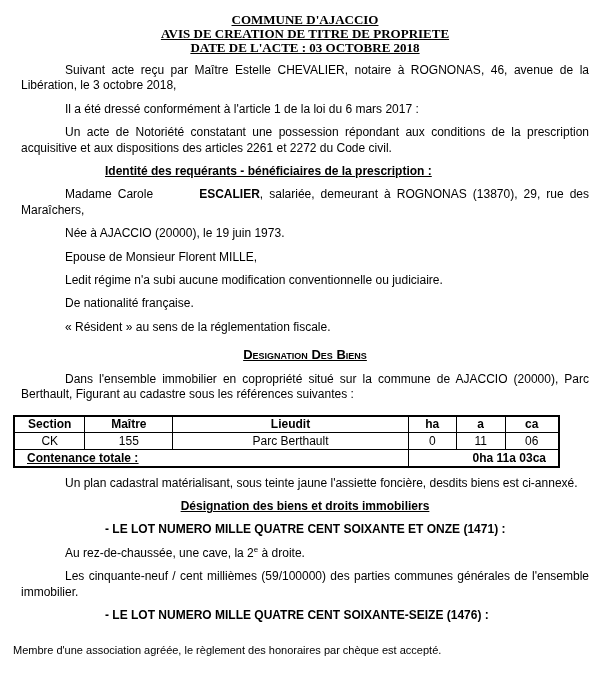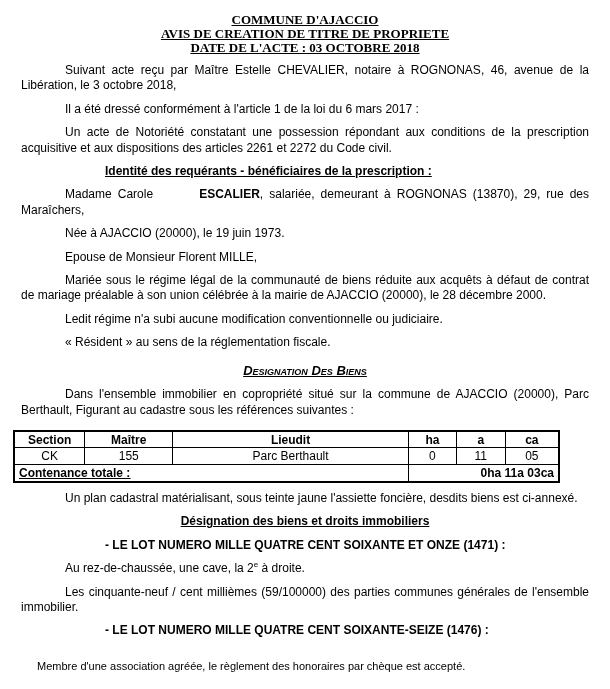--- a/index.html
+++ b/index.html
@@ -26,21 +26,21 @@
 
   p.body {
     text-align: justify;
     text-indent: 44px;
     line-height: 15.4px;
     margin: 8px;
   }
   .gap-xl  { margin-top: 24px; }
   .gap     { margin-top: 3px; }
   .gap-md  { margin-top: 14px; }
-  .gap-sm  { margin-top: 12px; font-style: italic; }
+  .gap-sm  { margin-top: 12px; }
   .gap-xs  { margin-top: 3px; }
   .gap-lot { margin-top: 16px; }
   .gap-ftr { margin-top: 20px; }
 
   .bold { font-weight: bold; padding-left: 40px; }
   .uline { text-decoration: underline; }
 
   .center-heading {
     text-align: center;
     font-weight: bold;
@@ -51,39 +51,38 @@
   table.cadastre {
     width: 547px;
     margin-top: 12px;
     border-collapse: collapse;
     border: 2px solid #000;
     font-size: 12px;
   }
   table.cadastre td, table.cadastre th {
     border: 1px solid #000;
     height: 17px;
-    padding: 0 4px;
+    padding: 0 12px;
     text-align: center;
     font-weight: normal;
   }
   table.cadastre thead th { font-weight: bold; }
   table.cadastre .total-label {
     text-align: left;
     font-weight: bold;
     text-decoration: underline;
   }
   table.cadastre .total-value {
     text-align: right;
     font-weight: bold;
   }
 
   sup { font-size: 8px; vertical-align: super; line-height: 0; }
 
   p.footer-note {
-    margin-left: 24px;
     font-size: 11px;
     line-height: 14px;
     text-align: left;
     text-indent: 0;
   }
 </style>
 </head>
 <body>
 
 <div class="page">
@@ -96,22 +95,22 @@
 
   <p class="body gap-xl">Suivant acte reçu par Maître Estelle CHEVALIER, notaire à ROGNONAS, 46, avenue de la Libération, le 3 octobre 2018,</p>
   <p class="body gap">Il a été dressé conformément à l'article 1 de la loi du 6 mars 2017 :</p>
   <p class="body">Un acte de Notoriété constatant une possession répondant aux conditions de la prescription acquisitive et aux dispositions des articles 2261 et 2272 du Code civil.</p>
 
   <p class="body gap-md"><span class="bold uline">Identité des requérants - bénéficiaires de la prescription :</span></p>
 
   <p class="body"><span>Madame Carole </span><span class="bold">ESCALIER</span><span>, salariée, demeurant à ROGNONAS (13870), 29, rue des Maraîchers,</span></p>
   <p class="body">Née à AJACCIO (20000), le 19 juin 1973.</p>
   <p class="body">Epouse de Monsieur Florent MILLE,</p>
-  <p class="body">Mariée sous le régime légal de la communauté de biens réduite aux acquêts à défaut de contrat de mariage préalable à son union célébrée à la mairie de AJACCIO (20000), le 28 décembre 2000.</p>
   <p class="body">Ledit régime n'a subi aucune modification conventionnelle ou judiciaire.</p>
+  <p class="body">De nationalité française.</p>
   <p class="body">« Résident » au sens de la réglementation fiscale.</p>
 
   <div class="center-heading gap-sm"><span class="smallcaps uline">Designation Des Biens</span></div>
 
   <p class="body">Dans l'ensemble immobilier en copropriété situé sur la commune de AJACCIO (20000), Parc Berthault, Figurant au cadastre sous les références suivantes :</p>
 
   <table class="cadastre">
     <colgroup>
       <col style="width:71px">
         <col style="width:88px">
@@ -130,21 +129,21 @@
         <th>ca</th>
       </tr>
     </thead>
     <tbody>
       <tr>
         <td>CK</td>
         <td>155</td>
         <td>Parc Berthault</td>
         <td>0</td>
         <td>11</td>
-        <td>05</td>
+        <td>06</td>
       </tr>
       <tr>
         <td colspan="3" class="total-label"><span class="uline">Contenance totale :</span></td>
         <td colspan="3" class="total-value">0ha 11a 03ca</td>
       </tr>
     </tbody>
   </table>
 
   <p class="body gap-xs">Un plan cadastral matérialisant, sous teinte jaune l'assiette foncière, desdits biens est ci-annexé.</p>
 

